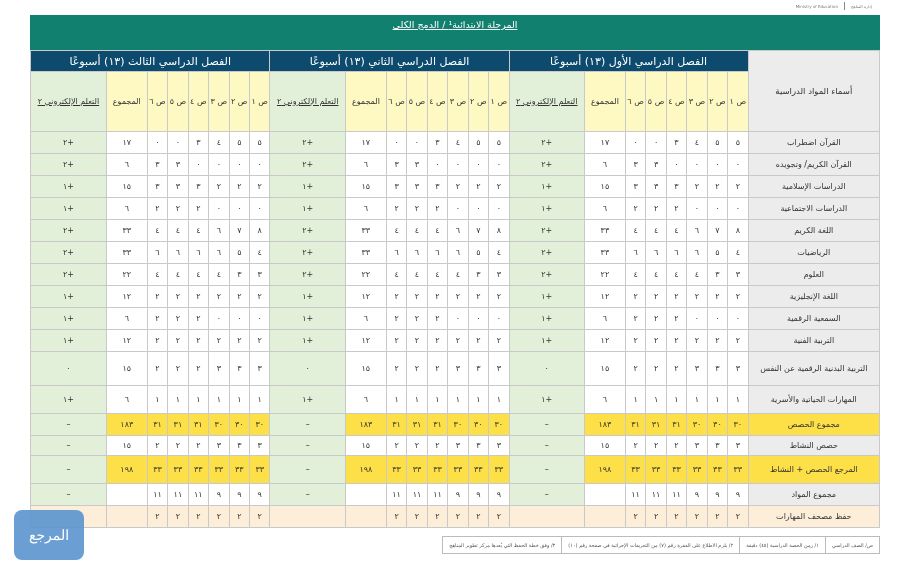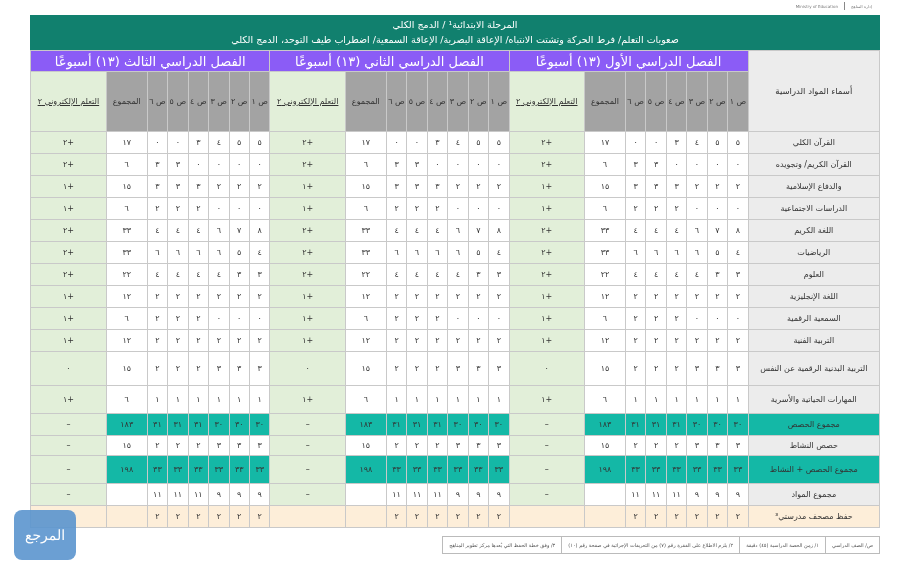--- a/index.html
+++ b/index.html
@@ -1,51 +1,50 @@
 <!DOCTYPE html>
 <html><head>
 <meta charset="utf-8">
 <style>
   html, body { margin:0; padding:0; background:#ffffff; }
   body { width:902px; height:563px; position:relative; overflow:hidden; font-family:"DejaVu Sans", sans-serif; }
   .ministry { position:absolute; top:0; right:30px; width:150px; height:12px; font-size:4px; color:#777; direction:rtl; display:flex; gap:6px; align-items:center; }
   .ministry .sep { width:1px; height:8px; background:#888; }
   .wrap { position:absolute; left:30px; top:15px; width:850px; direction:rtl; }
   .title-bar { background:#11806e; color:#fff; text-align:center; height:35px; padding-top:2px; box-sizing:border-box; }
-  .title-bar div { font-size:9.5px; line-height:15px; }
+  .title-bar div { font-size:9.5px; line-height:15px;text-decoration:underline; }
   table { border-collapse:collapse; width:850px; table-layout:fixed; direction:rtl; }
   td, th { border:1px solid #c9c9c9; font-size:8px; text-align:center; color:#333; padding:0; font-weight:normal; }
-  .sem-head { background:#8b5cf6; color:#fff; height:20px; font-size:13px; }
+  .sem-head { background:#0c4a6e; color:#fff; height:20px; font-size:11px; }
   .subj-head { background:#ececec; font-size:8.5px; }
   .subj { background:#ececec; font-size:8px; }
-  .col-head { background:#a3a3a3; font-size:8px; line-height:11px; }
+  .col-head { background:#fef9c3; font-size:8px; line-height:11px; }
   .el { background:#e2efd9; }
   .el-head { background:#e2efd9; font-size:8px; line-height:11px;text-decoration:underline; }
-  tr.blue td { background:#14b8a6; }
+  tr.blue td { background:#fde047; }
   tr.blue td.el { background:#e2efd9; }
   tr.orange td { background:#fdeed9; }
   tr.orange td.subj { background:#fdeed9; }
   .footnotes { position:absolute; top:536px; right:22px; display:flex; direction:rtl; border:1px solid #bbb; height:16px; }
   .footnotes div { font-size:5px; color:#555; border-left:1px solid #bbb; display:flex; align-items:center; justify-content:center; padding:0 6px; }
   .footnotes div:last-child { border-left:none; }
-  .logo { position:absolute; left:14px; top:510px; width:62px; height:50px; background:#5b95cf; border-radius:8px; color:#fff; display:flex; align-items:center; justify-content:center; font-size:24px; font-family:"DejaVu Serif", serif; opacity:0.9; }
+  .logo { position:absolute; left:14px; top:510px; width:70px; height:50px; background:#5b95cf; border-radius:8px; color:#fff; display:flex; align-items:center; justify-content:center; font-size:24px; font-family:"DejaVu Serif", serif; opacity:0.9; }
 </style>
 </head>
 <body>
 
 <div class="ministry">
   <span>إدارة المناهج</span>
   <span class="sep"></span>
   <span>Ministry of Education</span>
 </div>
 
 <div class="wrap">
   <div class="title-bar">
     <div>المرحلة الابتدائية¹ / الدمج الكلي</div>
-    <div>صعوبات التعلم/ فرط الحركة وتشتت الانتباه/ الإعاقة البصرية/ الإعاقة السمعية/ اضطراب طيف التوحد، الدمج الكلي</div>
   </div>
   <table>
     <colgroup id="cols">
         <col style="width: 122px;">
         <col style="width: 19px;">
         <col style="width: 19px;">
         <col style="width: 19px;">
         <col style="width: 19px;">
         <col style="width: 19px;">
         <col style="width: 19px;">
@@ -97,21 +96,21 @@
           <th class="col-head">ص ٣</th>
           <th class="col-head">ص ٤</th>
           <th class="col-head">ص ٥</th>
           <th class="col-head">ص ٦</th>
           <th class="col-head">المجموع</th>
           <th class="el-head">التعلم الإلكتروني ٢</th>
         </tr>
       </thead>
     <tbody id="tbody">
         <tr style="height: 22px;">
-          <td class="subj">القرآن الكلي</td>
+          <td class="subj">القرآن اضطراب</td>
           <td>٥</td>
           <td>٥</td>
           <td>٤</td>
           <td>٣</td>
           <td>٠</td>
           <td>٠</td>
           <td>١٧</td>
           <td class="el">+٢</td>
           <td>٥</td>
           <td>٥</td>
@@ -151,21 +150,21 @@
           <td>٠</td>
           <td>٠</td>
           <td>٠</td>
           <td>٠</td>
           <td>٣</td>
           <td>٣</td>
           <td>٦</td>
           <td class="el">+٢</td>
         </tr>
         <tr style="height: 22px;">
-          <td class="subj">والدفاع الإسلامية</td>
+          <td class="subj">الدراسات الإسلامية</td>
           <td>٢</td>
           <td>٢</td>
           <td>٢</td>
           <td>٣</td>
           <td>٣</td>
           <td>٣</td>
           <td>١٥</td>
           <td class="el">+١</td>
           <td>٢</td>
           <td>٢</td>
@@ -475,21 +474,21 @@
           <td>٣</td>
           <td>٣</td>
           <td>٣</td>
           <td>٢</td>
           <td>٢</td>
           <td>٢</td>
           <td>١٥</td>
           <td class="el">–</td>
         </tr>
         <tr class="blue" style="height: 28px;">
-          <td class="subj">مجموع الحصص + النشاط</td>
+          <td class="subj">المرجع الحصص + النشاط</td>
           <td>٣٣</td>
           <td>٣٣</td>
           <td>٣٣</td>
           <td>٣٣</td>
           <td>٣٣</td>
           <td>٣٣</td>
           <td>١٩٨</td>
           <td class="el">–</td>
           <td>٣٣</td>
           <td>٣٣</td>
@@ -529,21 +528,21 @@
           <td>٩</td>
           <td>٩</td>
           <td>٩</td>
           <td>١١</td>
           <td>١١</td>
           <td>١١</td>
           <td></td>
           <td class="el">–</td>
         </tr>
         <tr class="orange" style="height: 22px;">
-          <td class="subj">حفظ مصحف مدرستي³</td>
+          <td class="subj">حفظ مصحف المهارات</td>
           <td>٢</td>
           <td>٢</td>
           <td>٢</td>
           <td>٢</td>
           <td>٢</td>
           <td>٢</td>
           <td></td>
           <td class=""></td>
           <td>٢</td>
           <td>٢</td>

